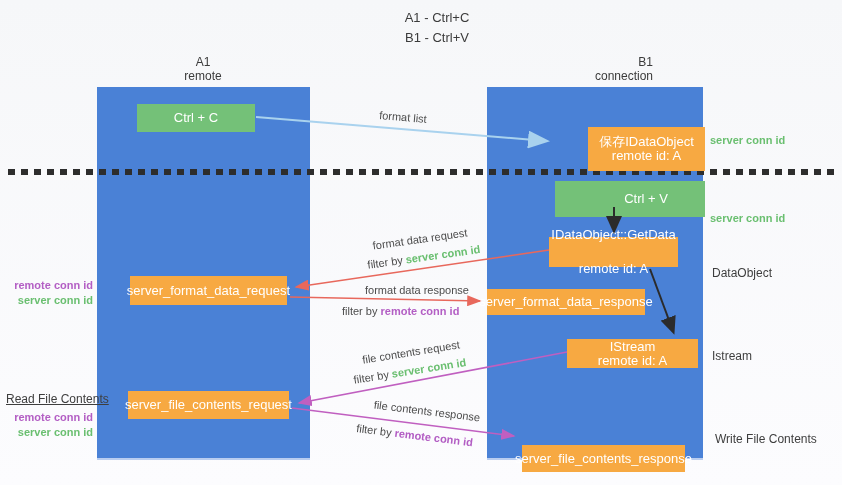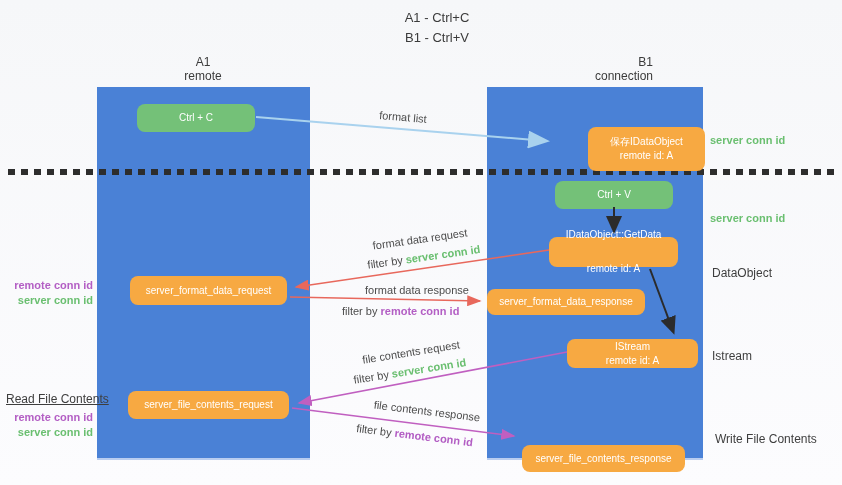--- a/index.html
+++ b/index.html
@@ -10,21 +10,21 @@
   .abs{position:absolute;}
   .title{left:337px;top:8px;width:200px;text-align:center;
          font-size:13px;line-height:20px;color:#3b3b3b;}
   .title span{display:block;}
   .colhead{width:110px;text-align:center;font-size:12px;line-height:14px;color:#3b3b3b;}
   .colhead span{display:block;}
   .column{background:#4a81d6;border-bottom:2px solid #b9cdf0;z-index:1;}
   .divider{left:8px;top:169px;width:826px;height:6px;z-index:2;
            background:repeating-linear-gradient(90deg,#2d2d2d 0,#2d2d2d 7px,transparent 7px,transparent 13px);}
   .nodebox{z-index:3;display:flex;flex-direction:column;align-items:center;justify-content:center;
-           color:#fff;font-size:10px;line-height:14px;text-align:center;white-space:nowrap;border-radius:8px;}
+           color:#fff;font-size:13px;line-height:14px;text-align:center;white-space:nowrap;}
   .green{background:#74c178;}
   .orange{background:#f7a942;}
   .arrows{left:0;top:0;z-index:4;pointer-events:none;}
   .alabel{z-index:5;font-size:11px;color:#4c4c4c;white-space:nowrap;text-align:center;}
   .kw-green{color:#6abf70;font-weight:bold;}
   .kw-purple{color:#b35ec4;font-weight:bold;}
   .sidelabel{z-index:5;font-size:12px;color:#3e3e3e;white-space:nowrap;}
   .idstack{z-index:5;font-size:11px;font-weight:bold;line-height:15px;text-align:right;white-space:nowrap;}
   .idstack span{display:block;}
 </style>
@@ -54,21 +54,21 @@
 
   <div class="abs nodebox green" style="left:137px;top:104px;width:118px;height:28px;">
     <span>Ctrl + C</span>
   </div>
 
   <div class="abs nodebox orange" style="left:588px;top:127px;width:117px;height:44px;">
     <span>保存IDataObject</span>
     <span>remote id: A</span>
   </div>
 
-  <div class="abs nodebox green" style="left:555px;top:181px;width:118px;height:28px;">
+  <div class="abs nodebox green" style="left:555px;top:181px;width:118px;height:36px;padding-left:32px;">
     <span>Ctrl + V</span>
   </div>
 
   <div class="abs nodebox orange" style="left:549px;top:237px;width:129px;height:30px;gap:20px;">
     <span>IDataObject::GetData</span>
     <span>remote id: A</span>
   </div>
 
   <div class="abs nodebox orange" style="left:130px;top:276px;width:157px;height:29px;">
     <span>server_format_data_request</span>

